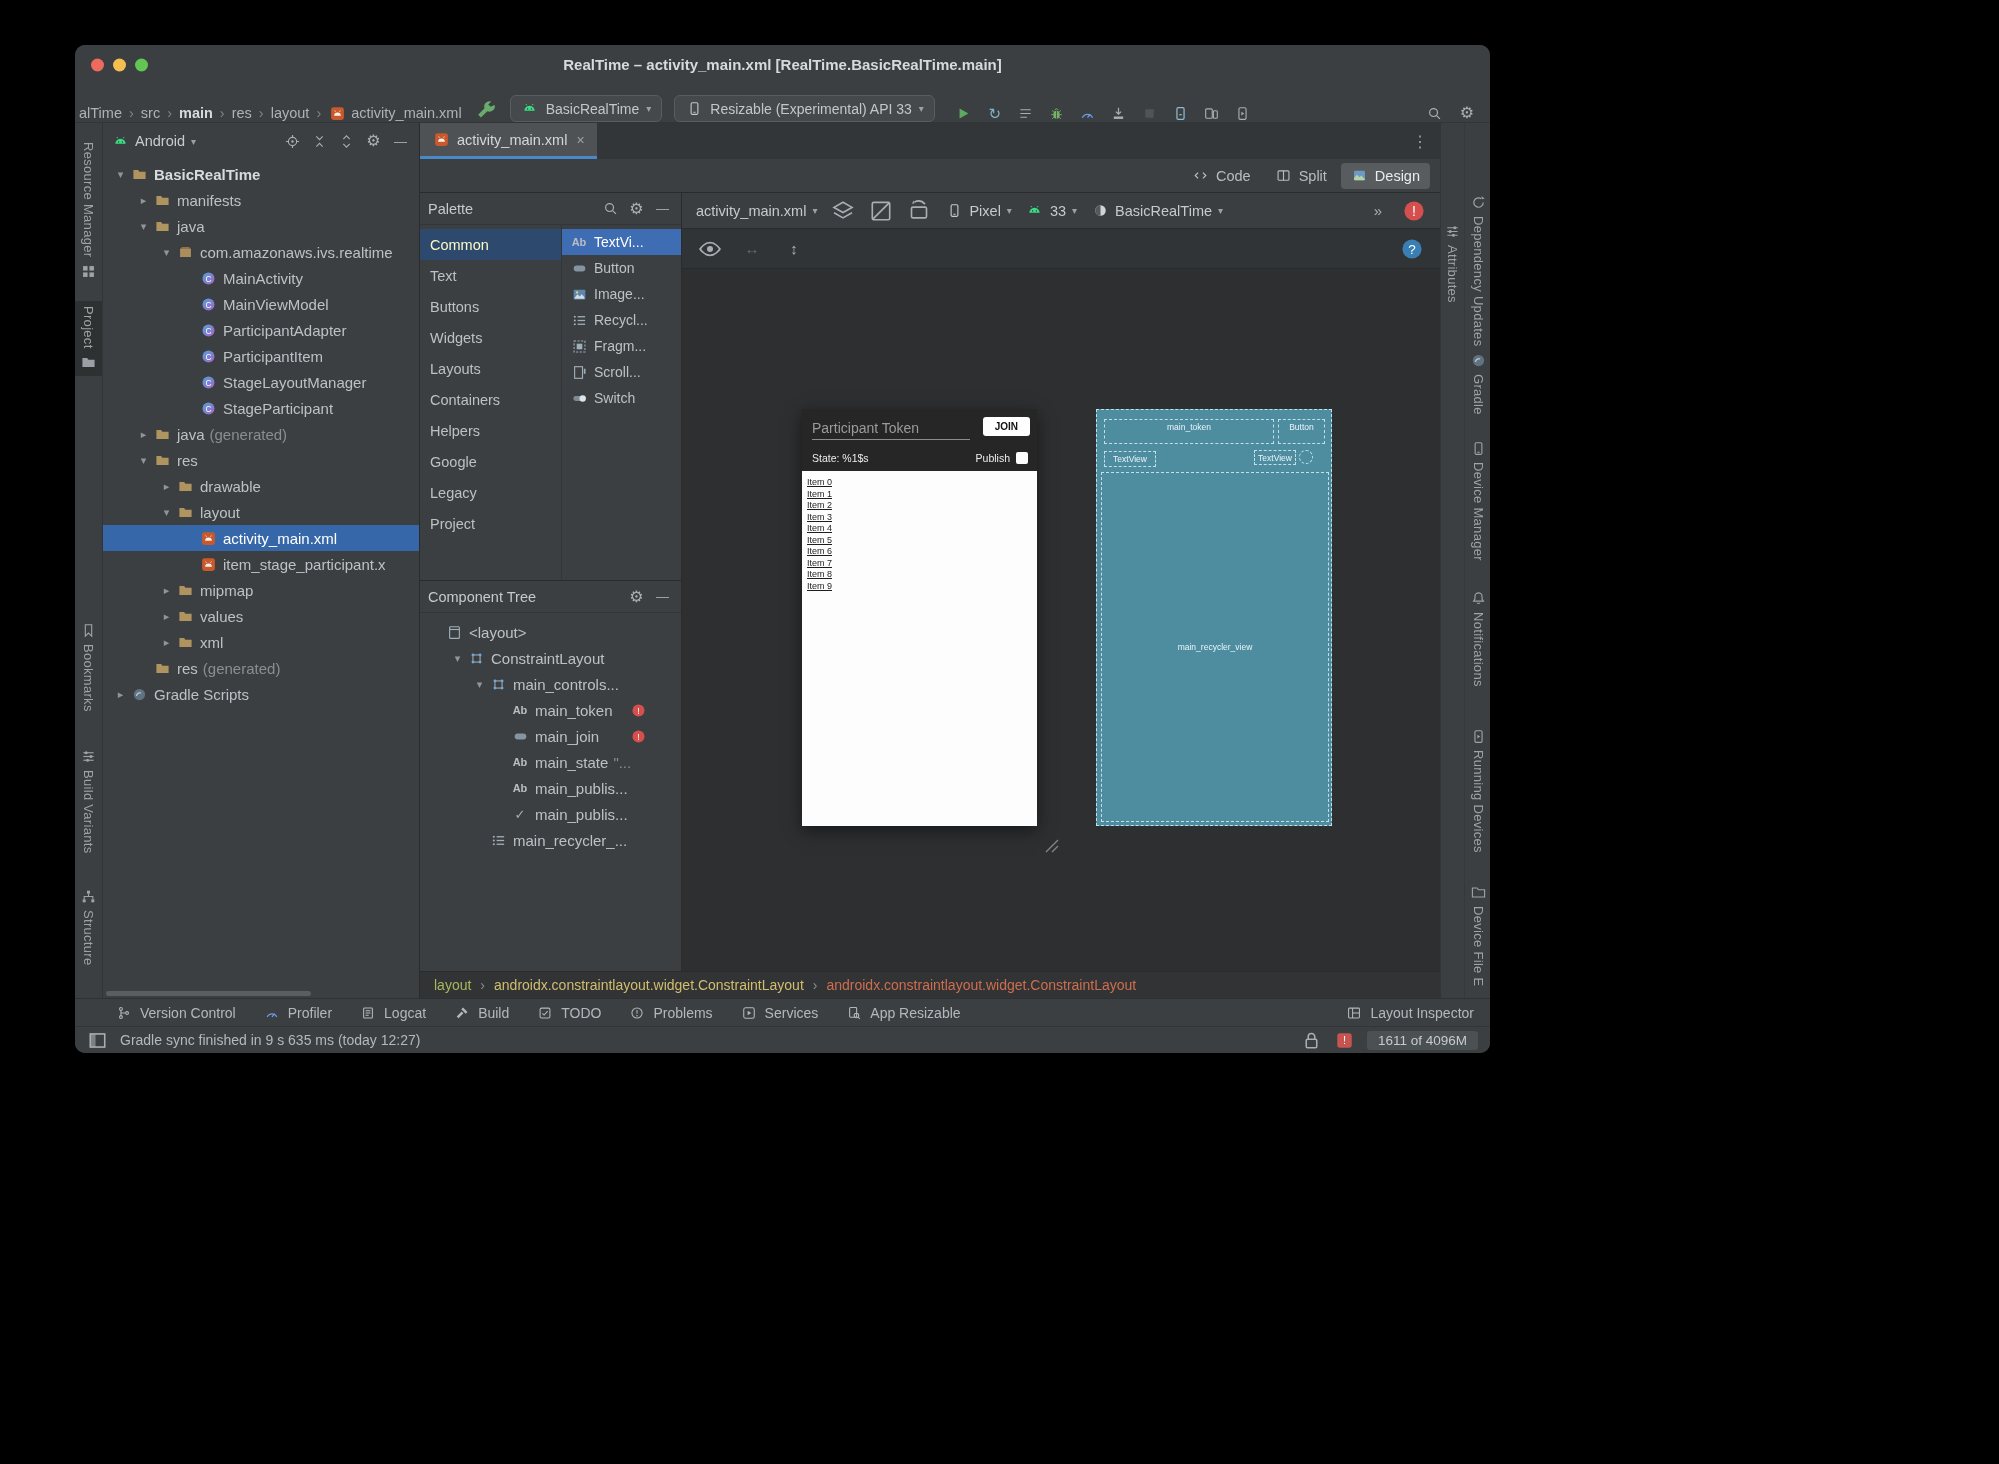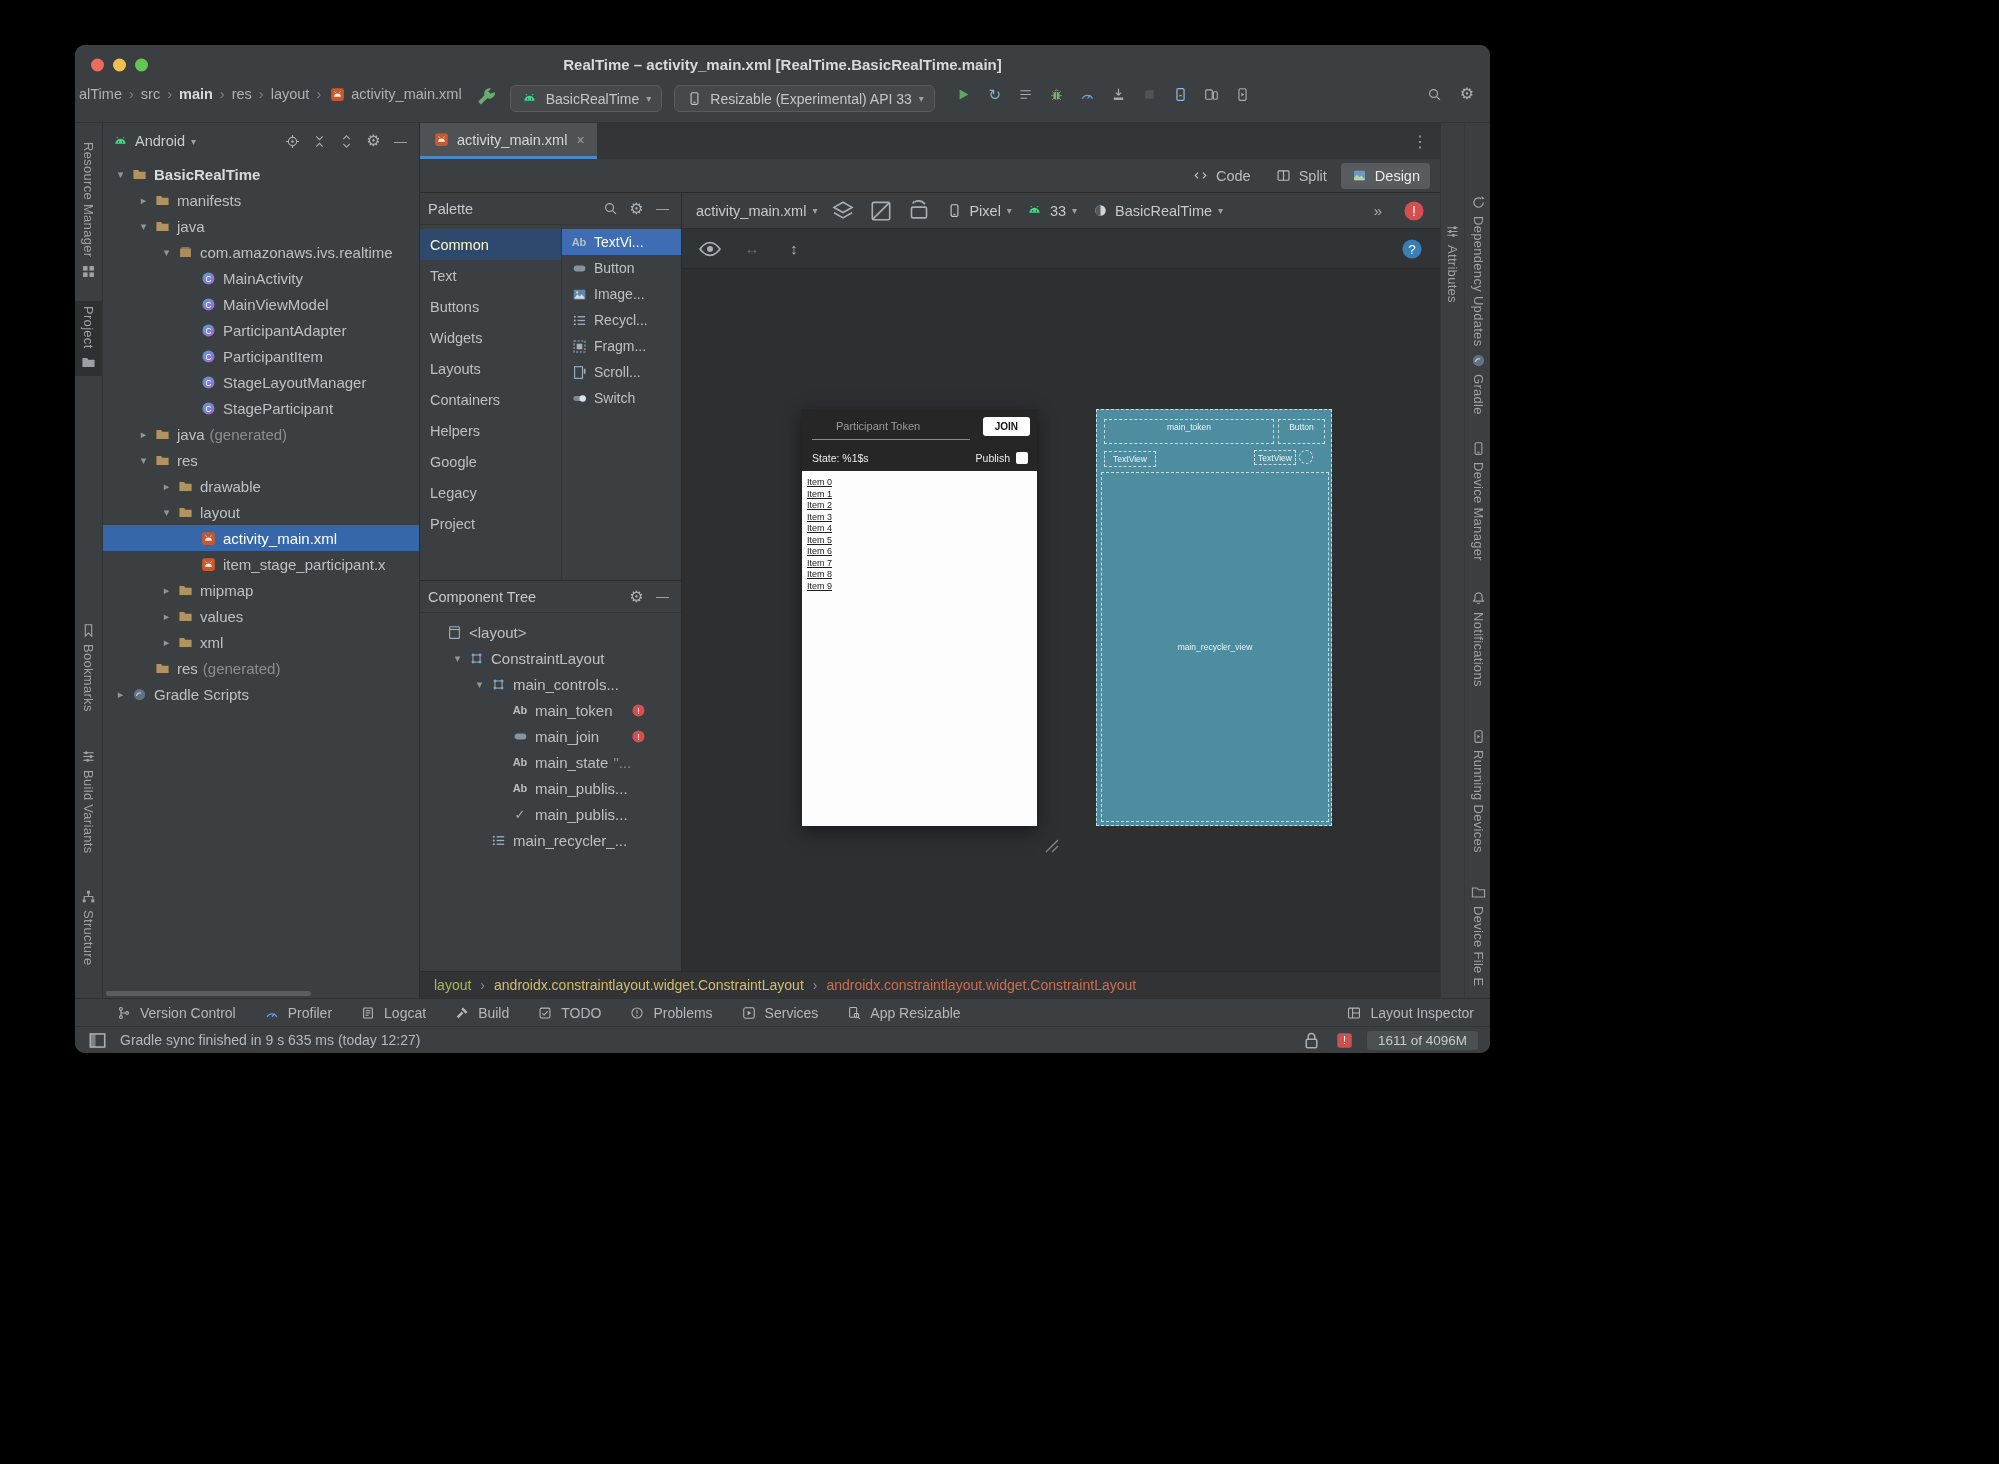--- a/index.html
+++ b/index.html
@@ -5,21 +5,21 @@
 *{margin:0;padding:0;box-sizing:border-box;}
 html,body{width:1999px;height:1464px;background:#000;font-family:"Liberation Sans",sans-serif;}
 .window{position:absolute;left:75px;top:45px;width:1415px;height:1008px;background:#3c3f41;border-radius:10px;overflow:hidden;display:flex;flex-direction:column;box-shadow:0 22px 70px rgba(0,0,0,.65);color:#bdc1c5;font-size:15px;}
 
 .titlebar{height:40px;position:relative;background:#3c3f41;flex:none;}
 .lights{position:absolute;left:16px;top:50%;transform:translateY(-50%);display:flex;gap:9px;}
 .light{width:13px;height:13px;border-radius:50%;}
 .red{background:#ec6a5e}.yellow{background:#f5bf4f}.green{background:#62c554}
 .wtitle{text-align:center;line-height:40px;font-weight:bold;font-size:15px;color:#d7dadd;}
 
-.navbar{height:38px;flex:none;display:flex;align-items:flex-start;padding:0 14px 0 4px;gap:12px;border-bottom:1px solid #323537;}
+.navbar{height:38px;flex:none;display:flex;align-items:flex-end;padding:0 14px 0 4px;gap:12px;border-bottom:1px solid #323537;}
 .breadcrumbs{display:flex;align-items:center;gap:7px;font-size:14.5px;color:#adb2b6;white-space:nowrap;}
 .crumb{display:flex;align-items:center;gap:5px;}
 .crumb-bold{color:#d6dade;font-weight:bold;}
 .bsep{color:#7f8488;}
 .chip{display:flex;align-items:center;gap:7px;height:27px;padding:0 10px;background:#45494b;border:1px solid #5a5d5f;border-radius:6px;font-size:14px;color:#c3c7ca;white-space:nowrap;}
 .dd{font-size:10px;color:#9aa0a5;}
 .nav-actions{display:flex;align-items:center;gap:13px;margin-left:8px;}
 .nav-right{display:flex;align-items:center;gap:15px;margin-left:auto;}
 .icbtn{width:24px;height:24px;display:inline-flex;align-items:center;justify-content:center;color:#a9aeb2;border-radius:4px;}
 .icbtn.sm{width:21px;height:21px;}
@@ -81,21 +81,21 @@
 .g{line-height:1;font-size:13px;}
 
 .surface{flex:1;display:flex;flex-direction:column;min-width:0;}
 .stoolbar{height:36px;flex:none;display:flex;align-items:center;gap:14px;padding:0 14px;background:#3b3e40;border-bottom:1px solid #2b2b2b;font-size:14.5px;color:#c6cacd;}
 .schip{display:flex;align-items:center;gap:6px;white-space:nowrap;}
 .st-right{margin-left:auto;display:flex;align-items:center;gap:12px;}
 .stoolbar2{height:40px;flex:none;display:flex;align-items:center;gap:18px;padding:0 16px;background:#313437;border-bottom:1px solid #282a2c;}
 .canvas{flex:1;position:relative;background:#2d2f31;overflow:hidden;}
 .design-phone{position:absolute;left:120px;top:140px;width:235px;height:417px;background:#fdfdfd;box-shadow:0 5px 16px rgba(0,0,0,.5);display:flex;flex-direction:column;}
 .phone-header{height:62px;flex:none;background:#262626;position:relative;}
-.hint{position:absolute;left:10px;top:11px;font-size:11px;color:#9b9b9b;margin-left:24px;}
+.hint{position:absolute;left:10px;top:11px;font-size:14px;color:#9b9b9b;}
 .hint-line{position:absolute;left:10px;top:30px;width:158px;height:1px;background:#8c8c8c;}
 .join{position:absolute;right:7px;top:8px;background:#fff;color:#111;font-size:10px;font-weight:bold;padding:4px 12px;border-radius:3px;}
 .state{position:absolute;left:10px;bottom:7px;font-size:10.5px;color:#ececec;margin-top:36px;}
 .publish{position:absolute;right:27px;bottom:7px;font-size:10.5px;color:#ececec;}
 .pcheck{position:absolute;right:9px;bottom:7px;width:12px;height:12px;background:#fff;border-radius:2px;}
 .phone-list{flex:1;padding:6px 5px;}
 .pitem{font-size:9px;color:#1d1d1d;line-height:11.5px;text-decoration:underline;}
 .blueprint{position:absolute;left:414px;top:140px;width:236px;height:417px;background:#4e8ca0;border:1px dashed #bfe3ec;}
 .bp-box{position:absolute;border:1px dashed rgba(223,243,250,.8);color:#eaf6fa;font-size:8.5px;display:flex;justify-content:center;align-items:center;overflow:hidden;}
 .bp-token{left:7px;top:9px;width:170px;height:25px;align-items:flex-start;padding-top:2px;}

